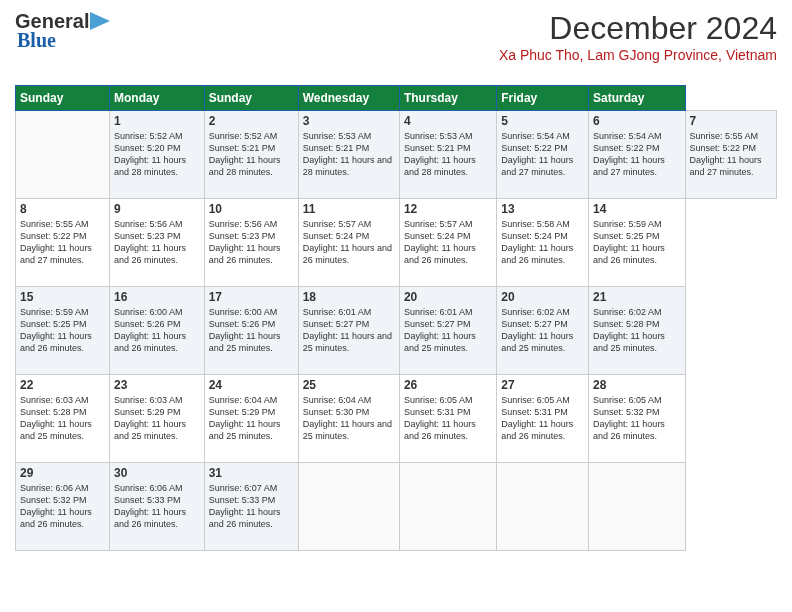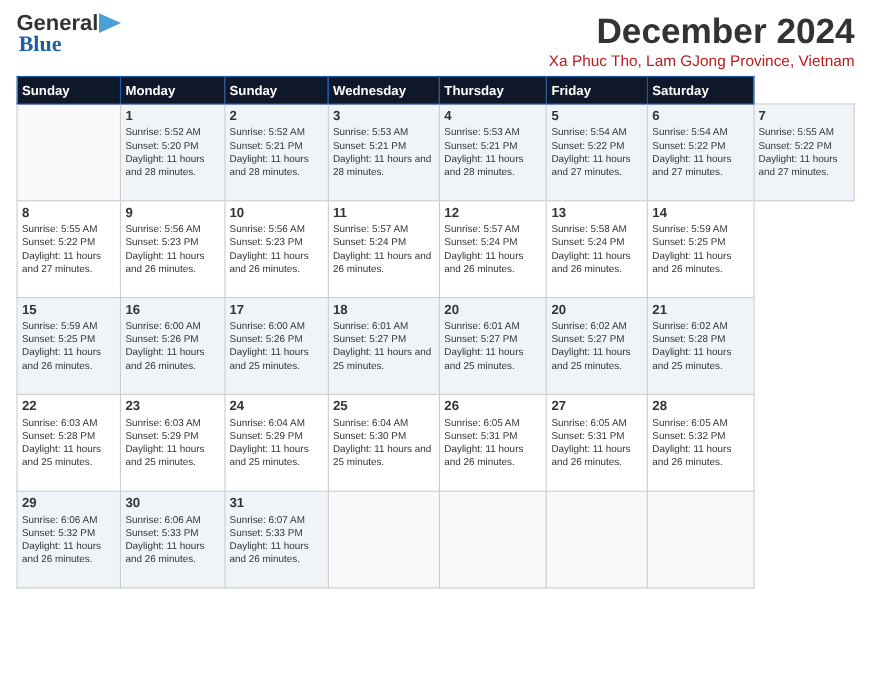--- a/index.html
+++ b/index.html
@@ -12,41 +12,41 @@
     }
     .page {
       width: 792px;
       height: 612px;
       padding: 10px 15px;
     }
     .header {
       display: flex;
       justify-content: space-between;
       align-items: flex-start;
-      margin-bottom: 6px;
+      margin-bottom: 22px;
     }
     .title-section {
       text-align: right;
     }
     .main-title {
       font-size: 32px;
-      font-weight: bold;
+      font-weight: normal;
       color: #333;
     }
     .subtitle {
       font-size: 14px;
       color: #b91c1c;
     }
     .calendar {
       width: 100%;
       border-collapse: collapse;
       font-size: 9.5px;
     }
     .calendar thead tr th {
-      background-color: #0f172a;
+      background-color: #15803d;
       color: #fff;
       padding: 5px 4px;
       text-align: left;
       font-size: 12px;
       font-weight: bold;
       border: 1px solid #1a5fa8;
     }
     .calendar tbody tr td {
       border: 1px solid #ccc;
       vertical-align: top;

